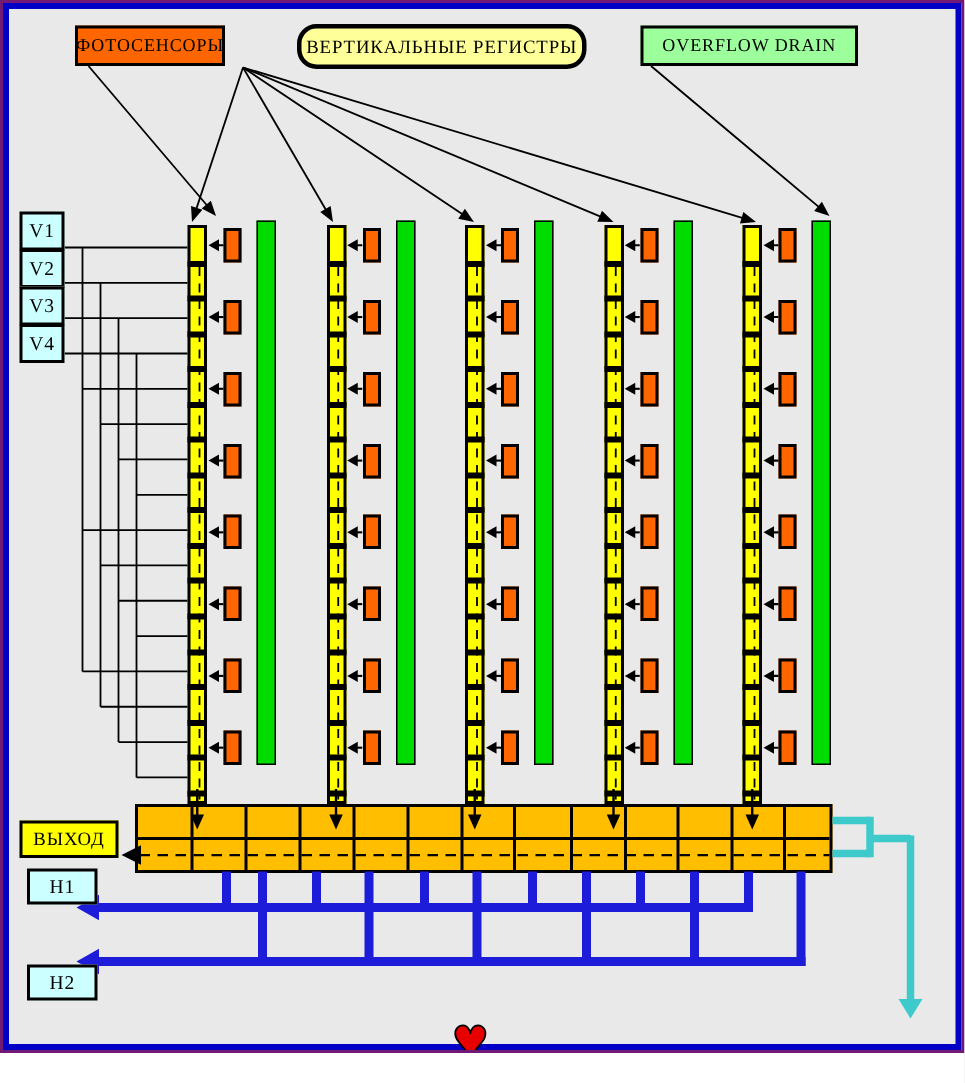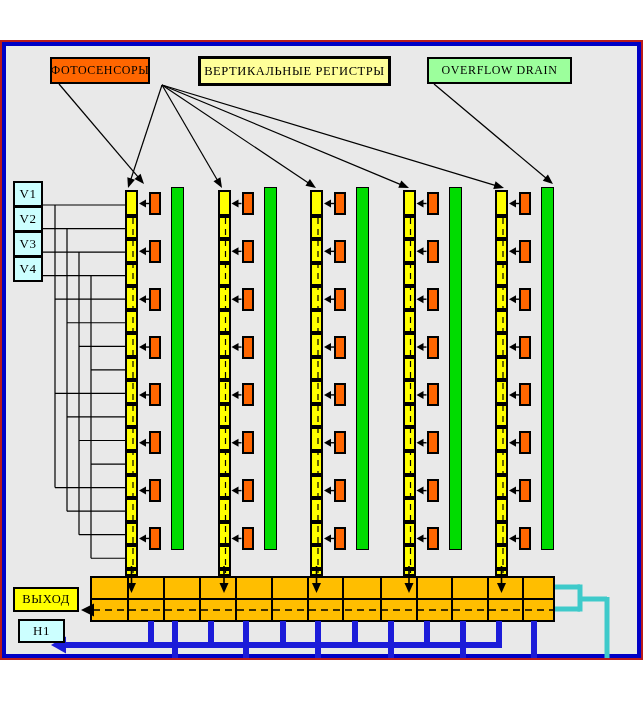--- a/index.html
+++ b/index.html
@@ -2,32 +2,32 @@
 <html style="--bg: #E9E9E9; --frame: #0000C6; --orange: #FF6600; --lyellow: #FFFF99; --lgreen: #9CFF9C; --cyanbox: #CCFFFF; --yellow: #FFFF00; --green: #00DC00; --amber: #FFBE00; --blue: #1C1CD9; --cyanline: #3ECACA; --red: #E80000;"><head>
 <meta charset="utf-8">
 <style>
   :root{
     --bg:#E9E9E9; --frame:#0000C6; --orange:#FF6600; --lyellow:#FFFF99;
     --lgreen:#9CFF9C; --cyanbox:#CCFFFF; --yellow:#FFFF00; --green:#00DC00;
     --amber:#FFBE00; --blue:#1C1CD9; --cyanline:#3ECACA; --red:#E80000;
   }
   html,body{margin:0;padding:0;background:#fff;}
   #stage{
-    position:relative; width:643px; height:620px; box-sizing:border-box;
-    border:2px solid #b91c1c; box-shadow:inset 0 0 0 4px var(--frame);
+    position:relative; width:643px; height:702px; box-sizing:border-box;
+    border:2px solid #701a75; box-shadow:inset 0 0 0 4px var(--frame);
     background:var(--bg); overflow:hidden;
-    font-family:"Liberation Serif","DejaVu Serif",serif; color:#000;margin-top:40px;
+    font-family:"Liberation Serif","DejaVu Serif",serif; color:#000;
   }
   .box{
     position:absolute; box-sizing:border-box; border:2px solid #000;
     display:flex; align-items:center; justify-content:center;
     font-size:12px; letter-spacing:0.6px; white-space:nowrap;
   }
   .legend-orange{background:var(--orange);}
-  .legend-yellow{background:var(--lyellow); border-width:3px; font-size:12.5px;}
+  .legend-yellow{background:var(--lyellow); border-width:3px; font-size:12.5px;border-radius:13px;}
   .legend-green{background:var(--lgreen);align-items:center;}
   .phasebox{background:var(--cyanbox); font-size:13px; letter-spacing:0.5px;}
   .outbox{background:var(--yellow); font-size:12.5px;}
   .vreg{position:absolute; box-sizing:border-box; background:var(--yellow); border:2px solid #000;}
   .sep{position:absolute; left:-2px; right:-2px; height:4px; background:#000;}
   .sensor{position:absolute; box-sizing:border-box; width:12px; height:23px; background:var(--orange); border:2px solid #000;}
   .drain{position:absolute; box-sizing:border-box; width:13px; background:var(--green); border:1px solid #000;}
   #hreg{position:absolute; box-sizing:border-box; left:88px; top:534px; width:465px; height:46px; background:var(--amber); border:2px solid #000;}
   .vcell{position:absolute; top:0; bottom:0; width:2px; background:#000;}
   .hmid{position:absolute; left:0; right:0; top:20px; height:2px; background:#000;}

